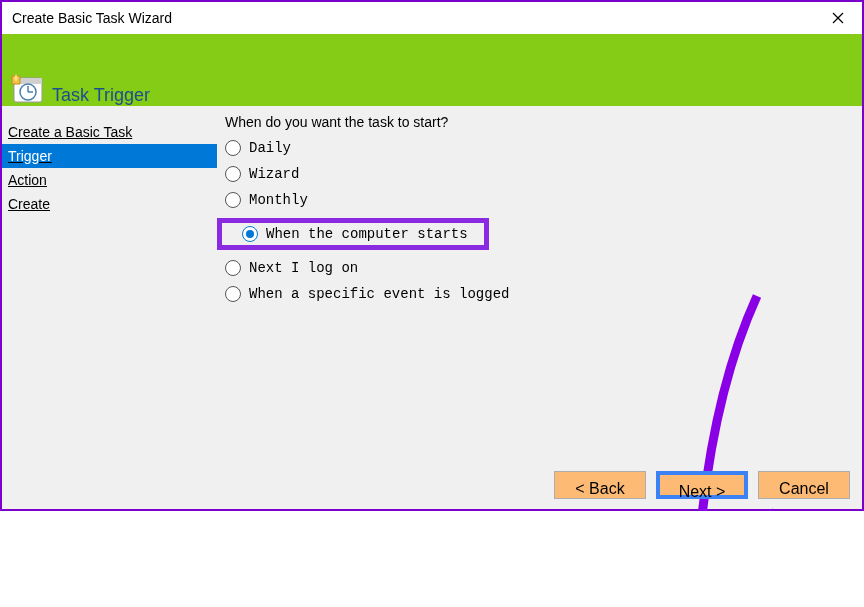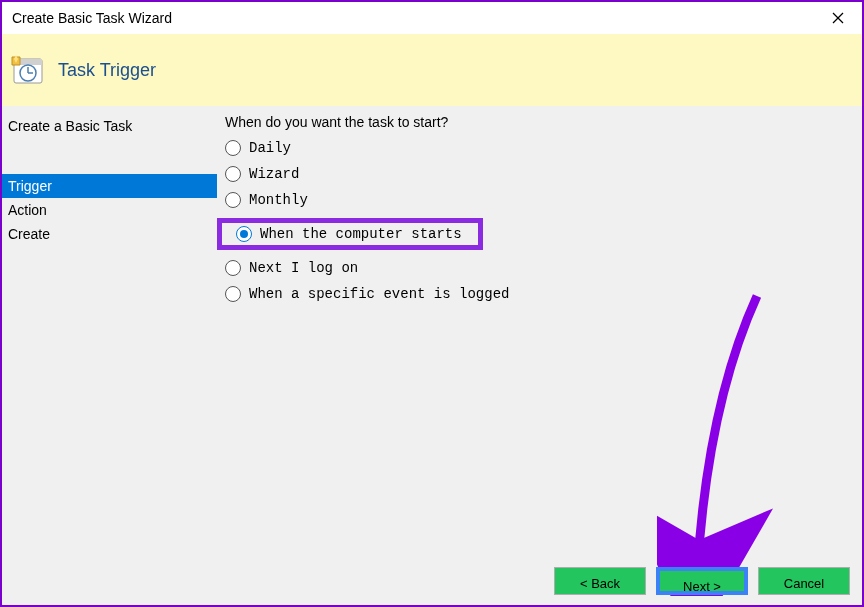--- a/index.html
+++ b/index.html
@@ -4,21 +4,21 @@
   <style>
     * { box-sizing: border-box; margin: 0; padding: 0; }
     body {
       font-family: "Segoe UI", Tahoma, sans-serif;
       font-size: 13px;
       color: #000;
       background: #fff;
     }
     .window {
       width: 864px;
-      height: 607px;
+      height: 511px;
       border: 2px solid #7a00cc;
       background: #fff;
       position: relative;
       display: flex;
       flex-direction: column;
     }
     .titlebar {
       height: 32px;
       display: flex;
       align-items: center;
@@ -33,53 +33,53 @@
       width: 32px;
       height: 28px;
       display: flex;
       align-items: center;
       justify-content: center;
       cursor: pointer;
     }
     .close-btn svg { width: 12px; height: 12px; }
     .header-area {
       height: 72px;
-      background: #fef9c3;
-      display: flex;
-      align-items: center;
+      background: #84cc16;
+      display: flex;
+      align-items: flex-end;
       padding-left: 8px;
-      gap: 14px;
+      gap: 8px;
     }
     .header-icon {
       width: 34px;
       height: 34px;
       position: relative;
     }
     .header-title {
       font-size: 18px;
       color: #1b4f8f;
     }
     .content-wrap {
       flex: 1;
       display: flex;
       background: #f0f0f0;
     }
     .sidebar {
       width: 215px;
-      padding-top: 8px;
+      padding-top: 14px;
+      text-decoration: underline;
     }
     .sidebar-item {
       padding: 4px 6px;
       font-size: 14px;
       cursor: pointer;
     }
     .sidebar-item.active {
       background: #0078d7;
       color: #fff;
-      margin-top: 36px;
     }
     .main-panel {
       flex: 1;
       padding: 8px 20px 0 8px;
       position: relative;
     }
     .question {
       font-size: 14px;
       margin-bottom: 6px;
     }
@@ -108,38 +108,38 @@
     }
     .radio-inner {
       width: 8px;
       height: 8px;
       border-radius: 50%;
       background: #0078d7;
     }
     .highlight-box {
       border: 5px solid #8a2be2;
       border-radius: 0;
-      padding: 3px 16px 3px 9px;
+      padding: 3px 16px 3px 15px;
       display: inline-flex;
       margin-left: -8px;
     }
     .highlight-box .radio-row { margin: 0; padding-left: 5px; }
     .button-row {
       position: absolute;
       bottom: 10px;
       right: 12px;
       display: flex;
       gap: 10px;
     }
     .btn {
       min-width: 92px;
       height: 28px;
       border: 1px solid #adadad;
-      background: #22c55e;
-      font-size: 13px;
+      background: #fdba74;
+      font-size: 16px;
       cursor: pointer;
       font-family: inherit;
       padding: 8px 10px;
     }
     .btn.primary {
       border: 4px solid #3b82f6;
     }
     
     .arrow-annotation {
       position: absolute;

